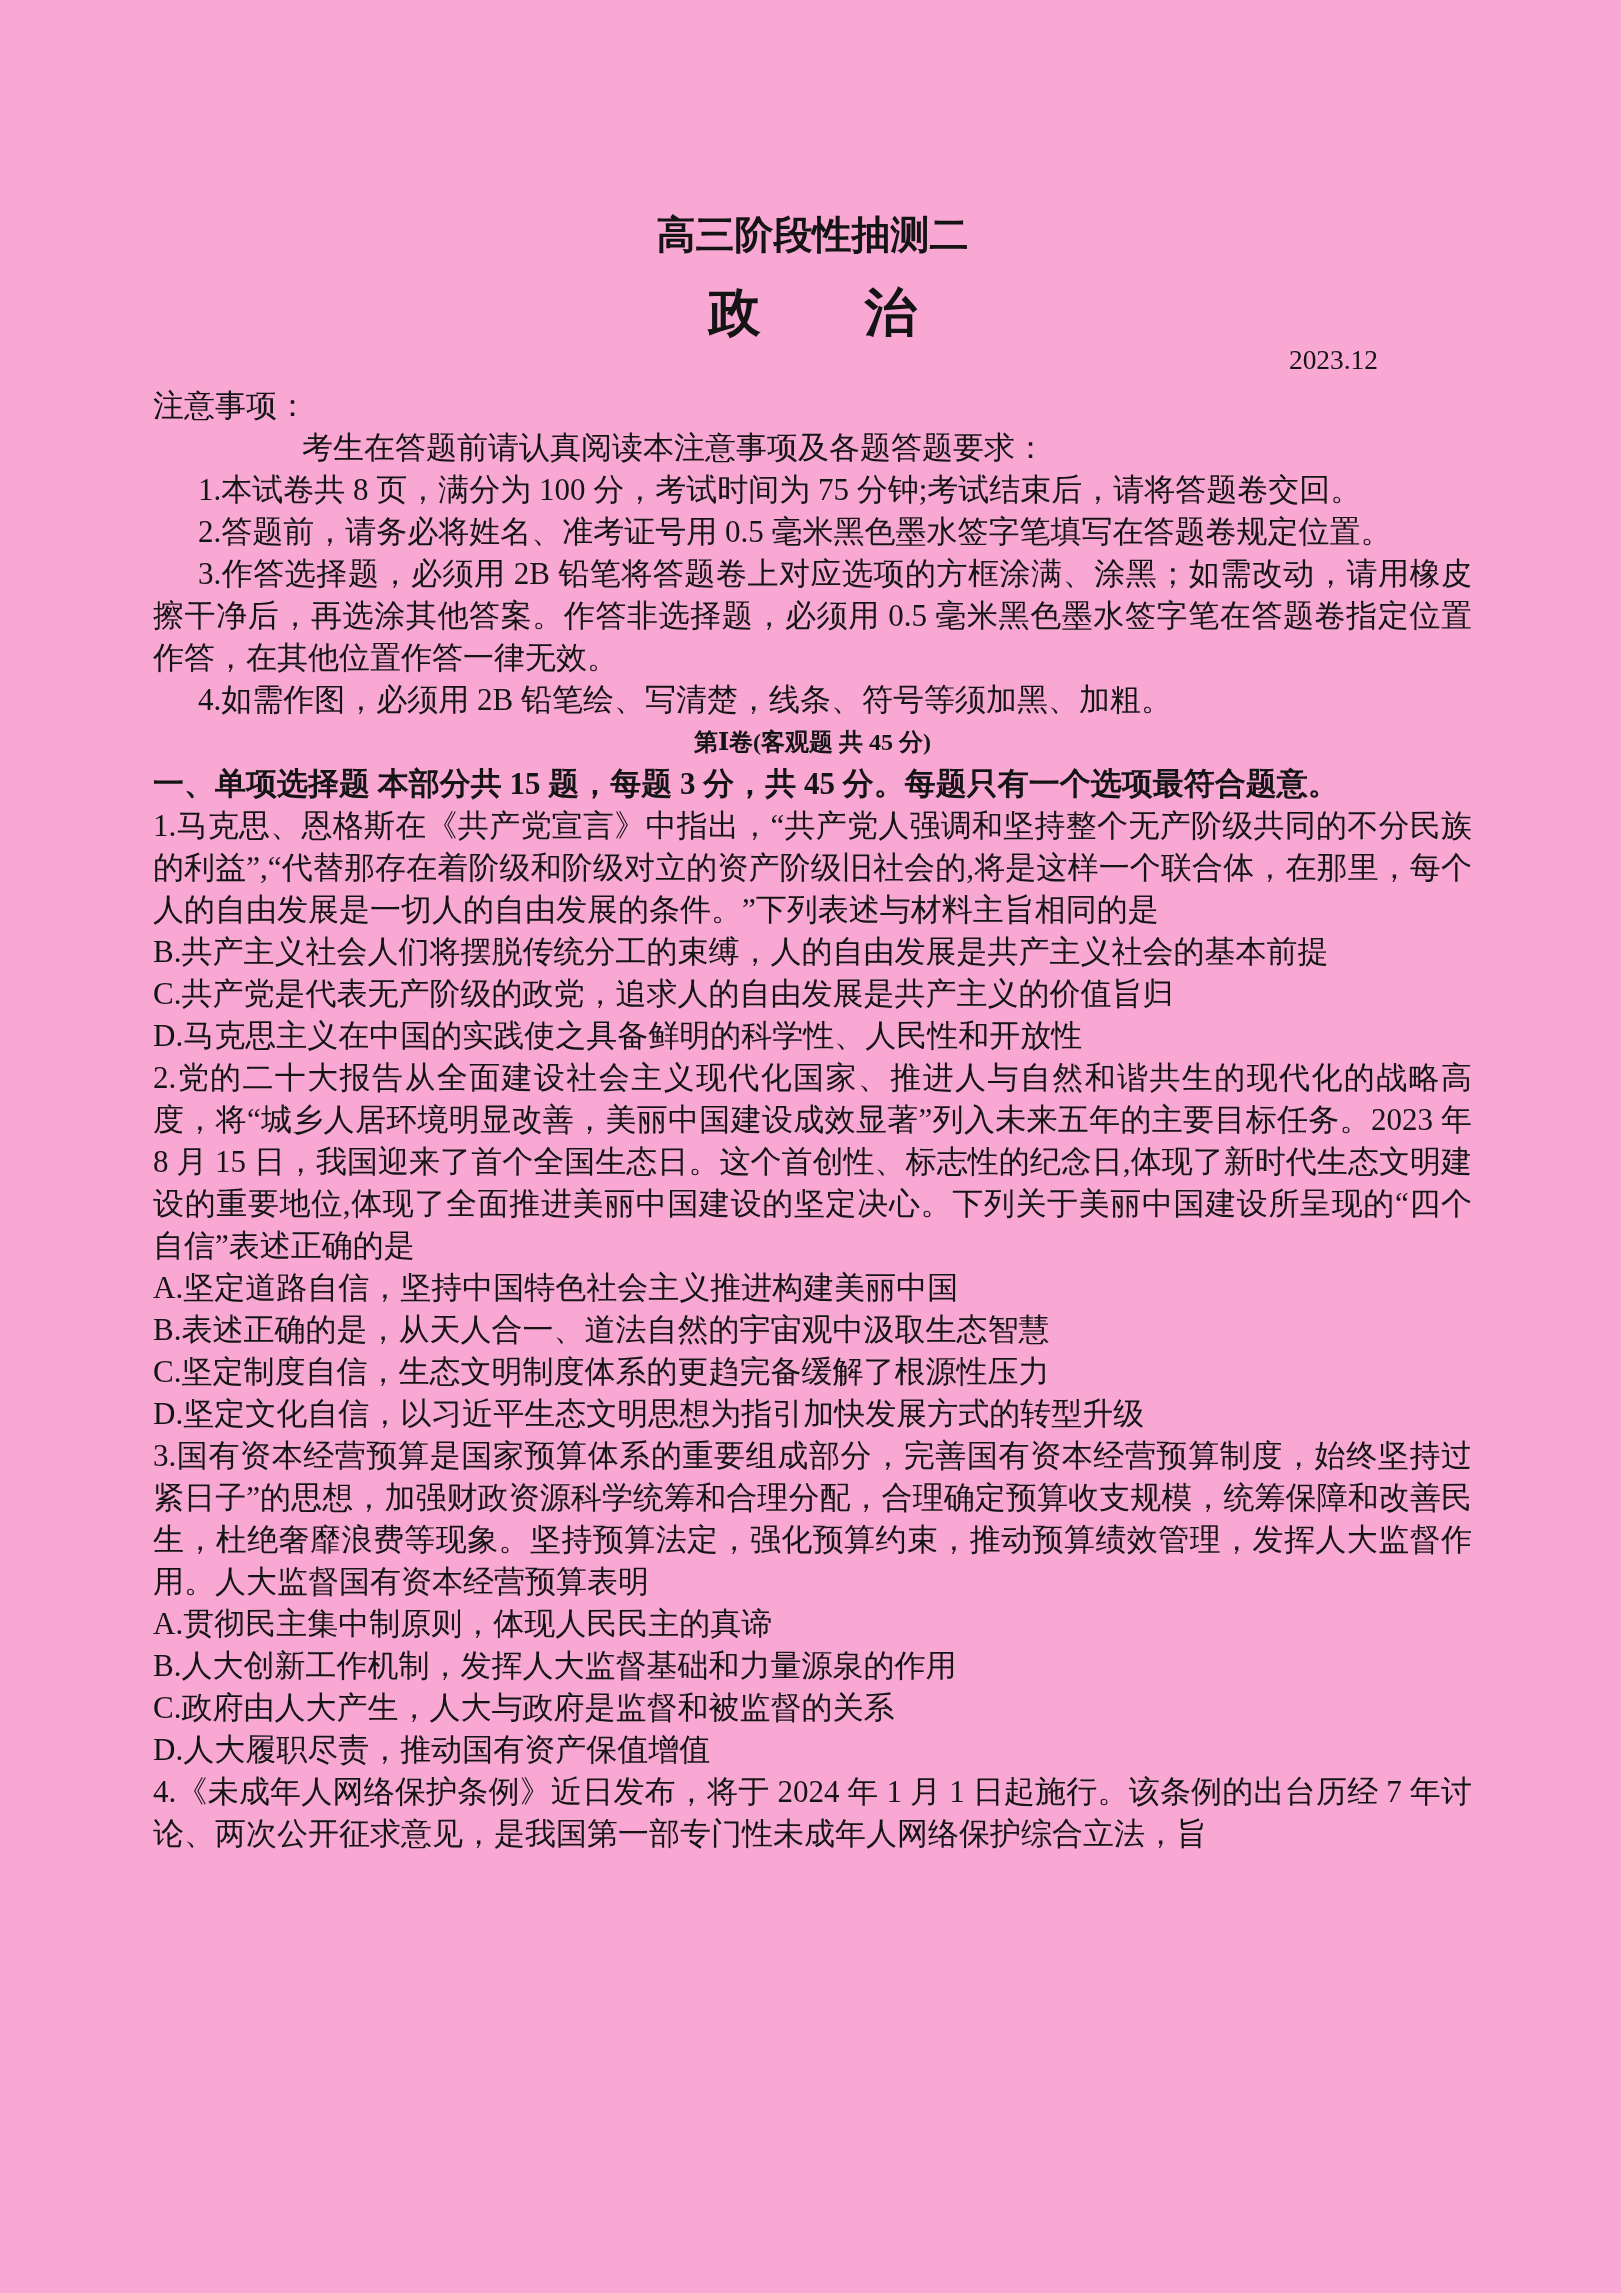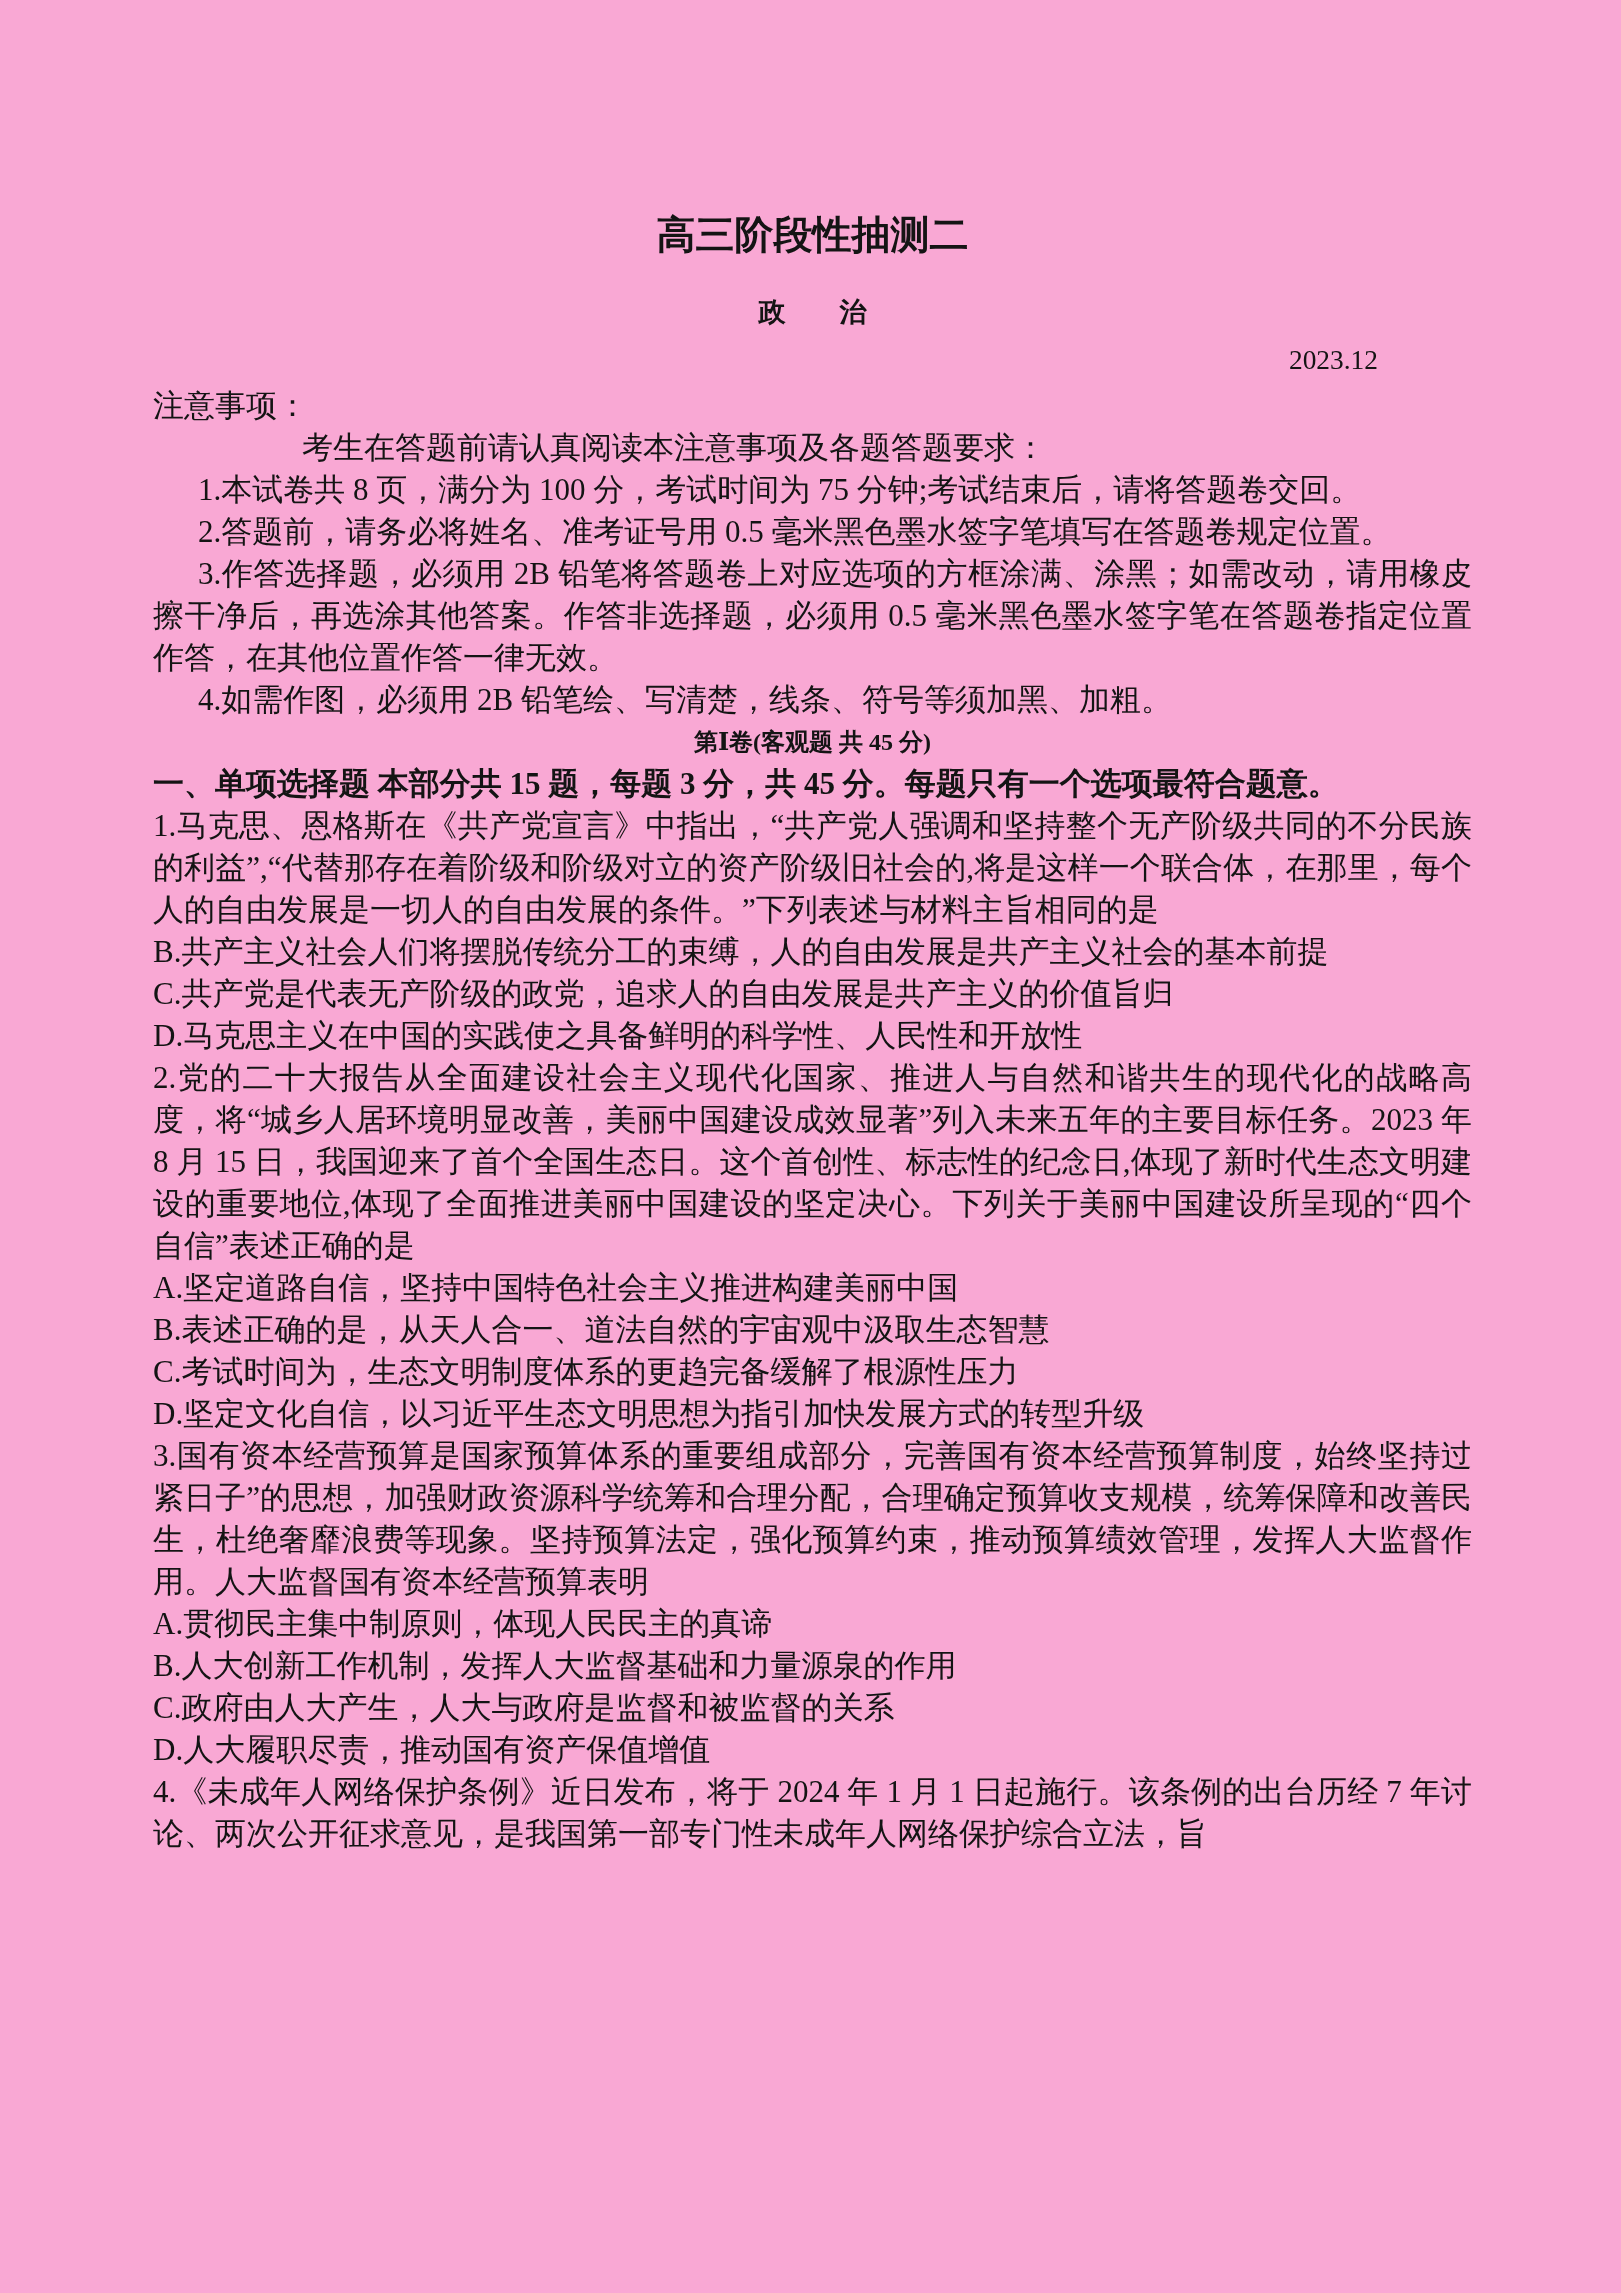--- a/index.html
+++ b/index.html
@@ -17,21 +17,21 @@
     overflow: hidden;
   }
   .title {
     text-align: center;
     font-size: 39px;
     font-weight: bold;
     line-height: 49px;
   }
   .subject {
     text-align: center;
-    font-size: 27px;
+    font-size: 52px;
     font-weight: bold;
     line-height: 49px;
     margin-top: 29px;
   }
   .date {
     text-align: right;
     padding-right: 94px;
     font-size: 27.4px;
     line-height: 33px;
     margin-top: 7px;
@@ -89,21 +89,21 @@
     <p class="stem">1.马克思、恩格斯在《共产党宣言》中指出，“共产党人强调和坚持整个无产阶级共同的不分民族的利益”,“代替那存在着阶级和阶级对立的资产阶级旧社会的,将是这样一个联合体，在那里，每个人的自由发展是一切人的自由发展的条件。”下列表述与材料主旨相同的是</p>
     <p class="option">B.共产主义社会人们将摆脱传统分工的束缚，人的自由发展是共产主义社会的基本前提</p>
     <p class="option">C.共产党是代表无产阶级的政党，追求人的自由发展是共产主义的价值旨归</p>
     <p class="option">D.马克思主义在中国的实践使之具备鲜明的科学性、人民性和开放性</p>
   </div>
 
   <div class="question">
     <p class="stem">2.党的二十大报告从全面建设社会主义现代化国家、推进人与自然和谐共生的现代化的战略高度，将“城乡人居环境明显改善，美丽中国建设成效显著”列入未来五年的主要目标任务。2023 年 8 月 15 日，我国迎来了首个全国生态日。这个首创性、标志性的纪念日,体现了新时代生态文明建设的重要地位,体现了全面推进美丽中国建设的坚定决心。下列关于美丽中国建设所呈现的“四个自信”表述正确的是</p>
     <p class="option">A.坚定道路自信，坚持中国特色社会主义推进构建美丽中国</p>
     <p class="option">B.表述正确的是，从天人合一、道法自然的宇宙观中汲取生态智慧</p>
-    <p class="option">C.考试时间为，生态文明制度体系的更趋完备缓解了根源性压力</p>
+    <p class="option">C.坚定制度自信，生态文明制度体系的更趋完备缓解了根源性压力</p>
     <p class="option">D.坚定文化自信，以习近平生态文明思想为指引加快发展方式的转型升级</p>
   </div>
 
   <div class="question">
     <p class="stem">3.国有资本经营预算是国家预算体系的重要组成部分，完善国有资本经营预算制度，始终坚持过紧日子”的思想，加强财政资源科学统筹和合理分配，合理确定预算收支规模，统筹保障和改善民生，杜绝奢靡浪费等现象。坚持预算法定，强化预算约束，推动预算绩效管理，发挥人大监督作用。人大监督国有资本经营预算表明</p>
     <p class="option">A.贯彻民主集中制原则，体现人民民主的真谛</p>
     <p class="option">B.人大创新工作机制，发挥人大监督基础和力量源泉的作用</p>
     <p class="option">C.政府由人大产生，人大与政府是监督和被监督的关系</p>
     <p class="option">D.人大履职尽责，推动国有资产保值增值</p>
   </div>

